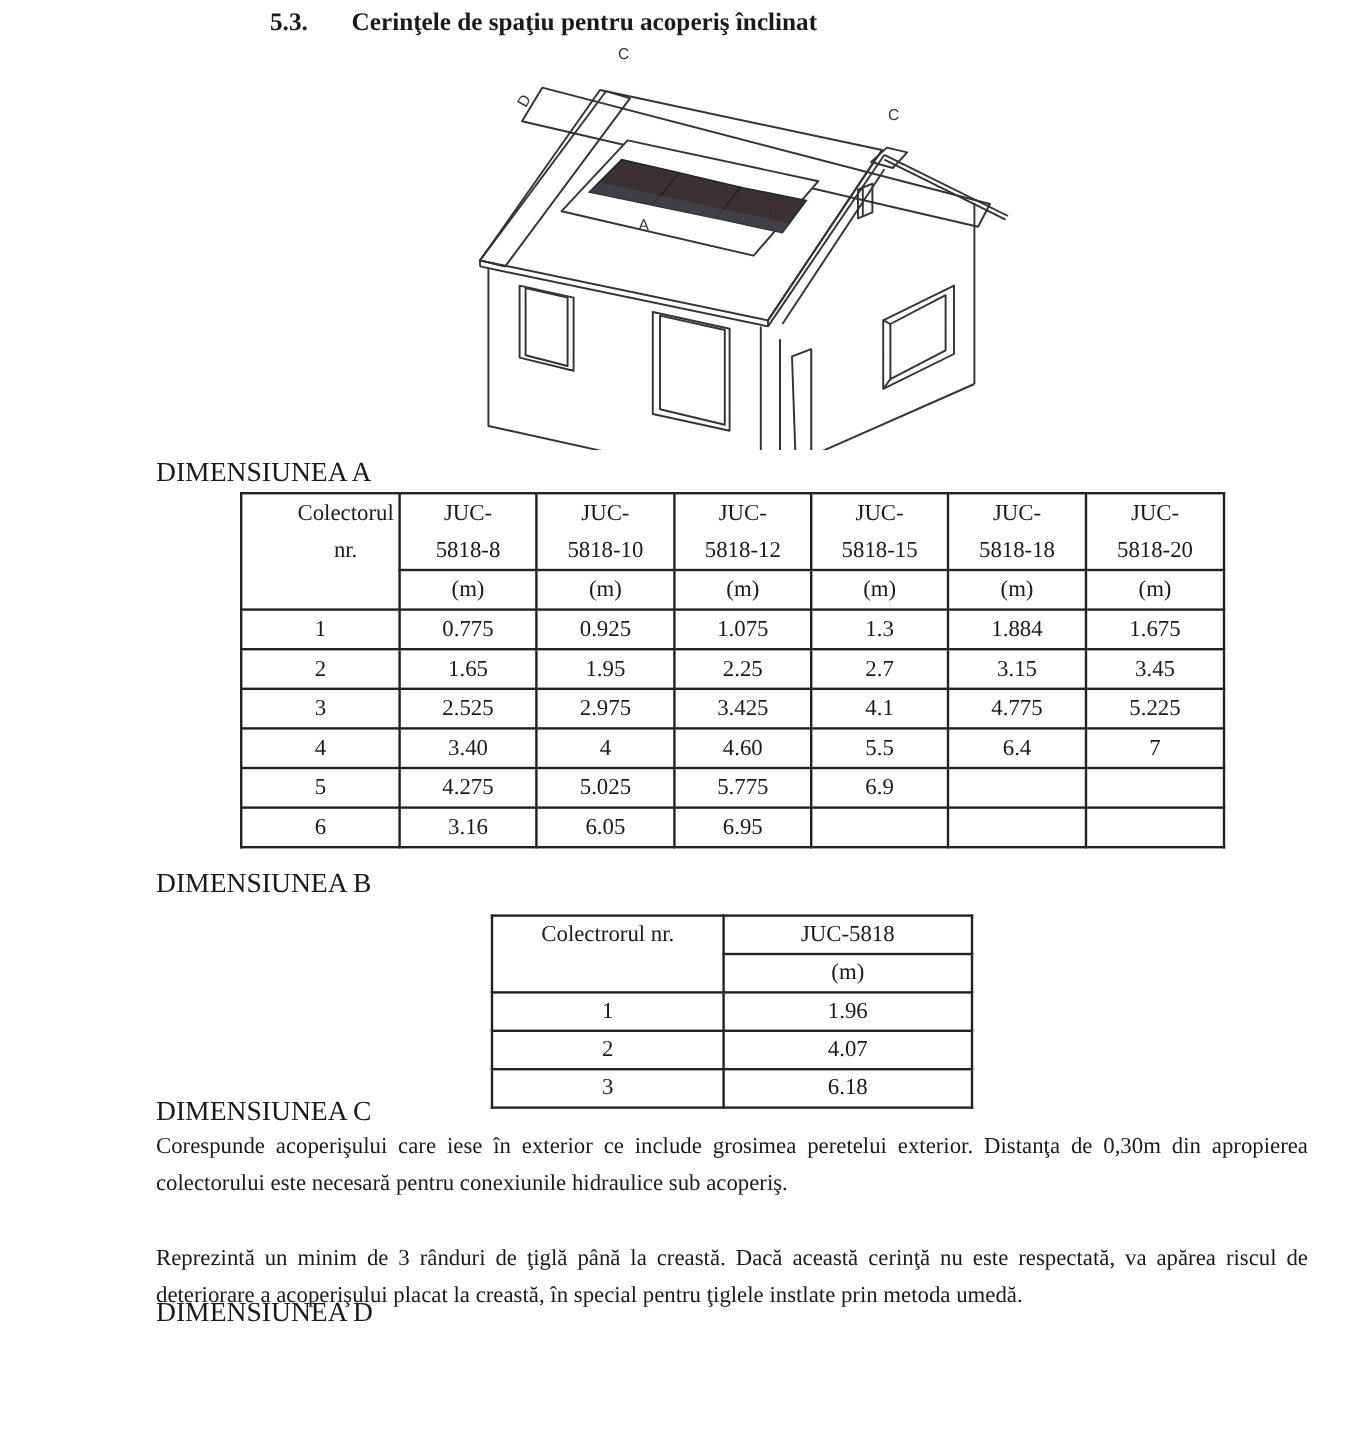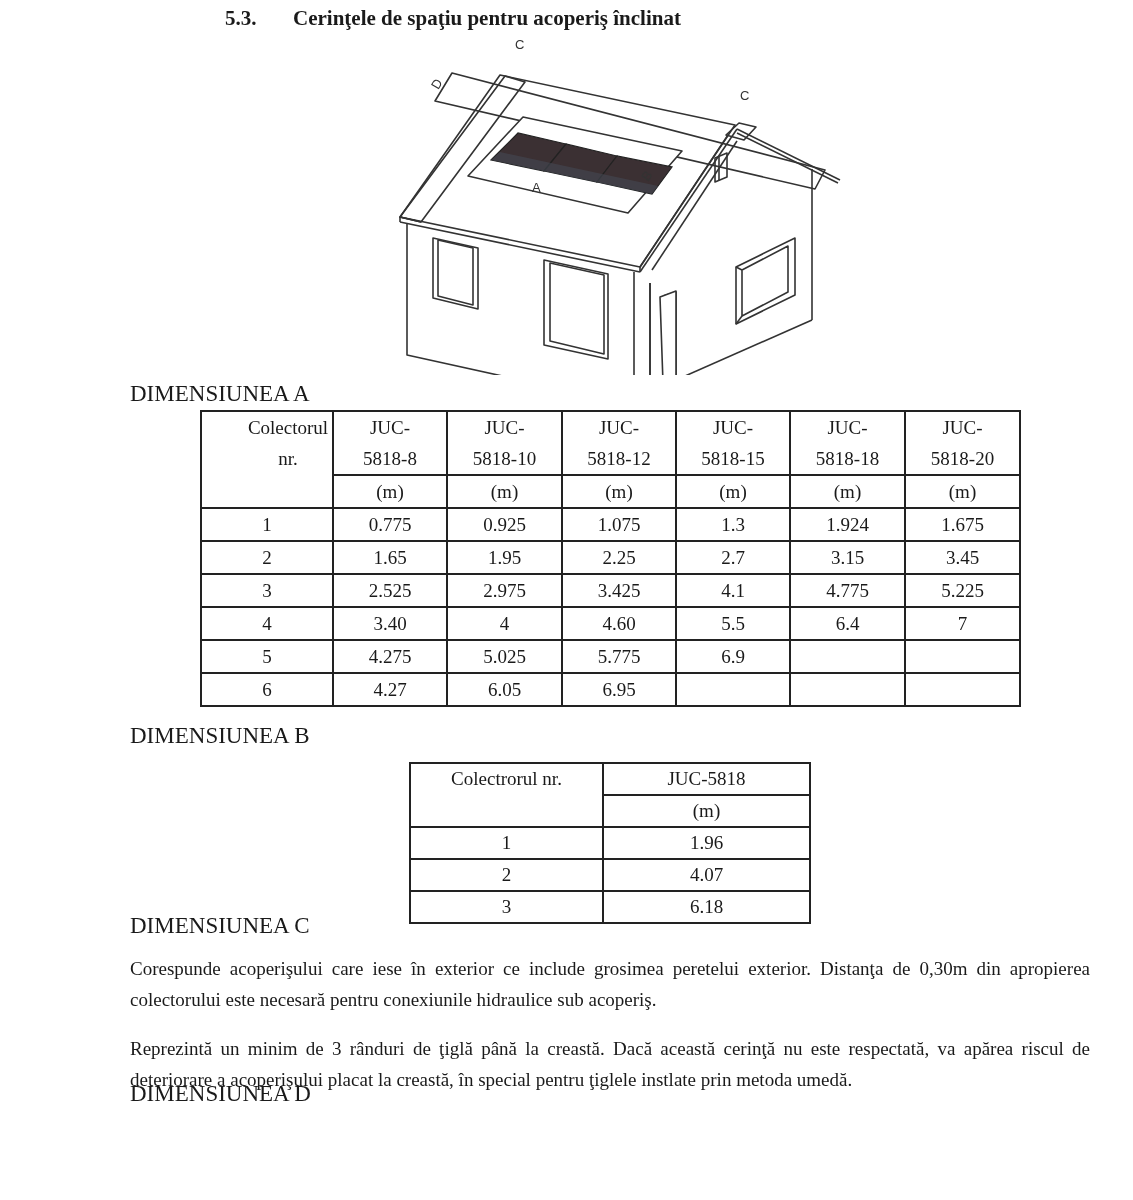--- a/index.html
+++ b/index.html
@@ -172,21 +172,21 @@
     <td>(m)</td>
     <td>(m)</td>
     <td>(m)</td>
   </tr>
   <tr>
     <td>1</td>
     <td>0.775</td>
     <td>0.925</td>
     <td>1.075</td>
     <td>1.3</td>
-    <td>1.924</td>
+    <td>1.884</td>
     <td>1.675</td>
   </tr>
   <tr>
     <td>2</td>
     <td>1.65</td>
     <td>1.95</td>
     <td>2.25</td>
     <td>2.7</td>
     <td>3.15</td>
     <td>3.45</td>
@@ -213,21 +213,21 @@
     <td>5</td>
     <td>4.275</td>
     <td>5.025</td>
     <td>5.775</td>
     <td>6.9</td>
     <td></td>
     <td></td>
   </tr>
   <tr>
     <td>6</td>
-    <td>4.27</td>
+    <td>3.16</td>
     <td>6.05</td>
     <td>6.95</td>
     <td></td>
     <td></td>
     <td></td>
   </tr>
 </tbody>
   </table>
 
 <div class="abs section-label" style="top:723px;">DIMENSIUNEA B</div>
@@ -254,16 +254,16 @@
     <td>4.07</td>
   </tr>
   <tr>
     <td>3</td>
     <td>6.18</td>
   </tr>
 </tbody>
   </table>
 
 <div class="abs section-label" style="top:913px;">DIMENSIUNEA C</div>
-<div class="abs para" style="top:941px;margin-top:13px;">Corespunde acoperişului care iese în exterior ce include grosimea peretelui exterior. Distanţa de 0,30m din apropierea colectorului este necesară pentru conexiunile hidraulice sub acoperiş.</div>
+<div class="abs para" style="top:941px;">Corespunde acoperişului care iese în exterior ce include grosimea peretelui exterior. Distanţa de 0,30m din apropierea colectorului este necesară pentru conexiunile hidraulice sub acoperiş.</div>
 
 <div class="abs section-label" style="top:1081px;">DIMENSIUNEA D</div>
 <div class="abs para" style="top:1034px;">Reprezintă un minim de 3 rânduri de ţiglă până la creastă. Dacă această cerinţă nu este respectată, va apărea riscul de deteriorare a acoperişului placat la creastă, în special pentru ţiglele instlate prin metoda umedă.</div>
 
 </body></html>

